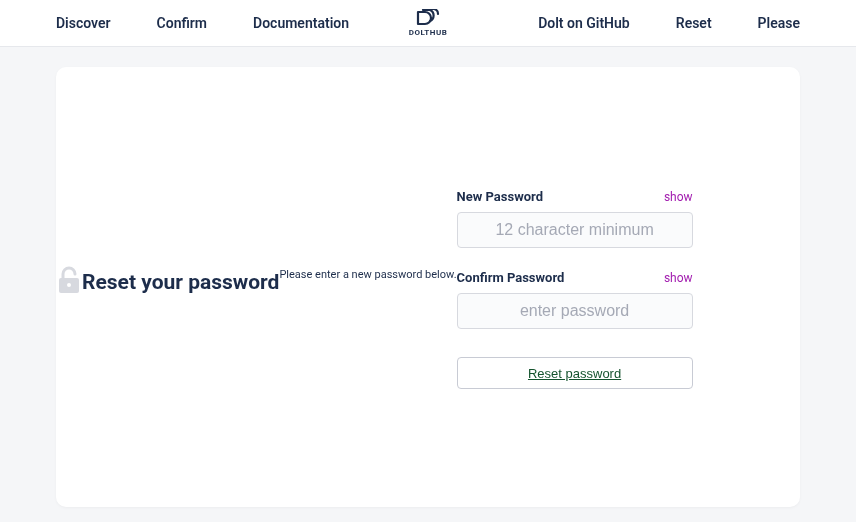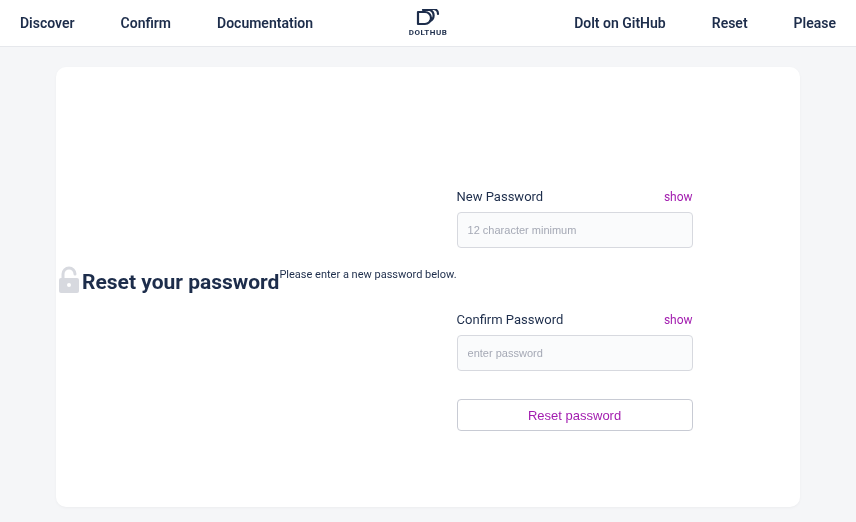--- a/index.html
+++ b/index.html
@@ -12,21 +12,21 @@
       overflow: hidden;
     }
     .header {
       background: #fff;
       border-bottom: 1px solid #e6e8ec;
       height: 47px;
       display: flex;
       align-items: center;
       justify-content: center;
       gap: 0;
-      padding: 0 20px;
+      padding: 0 56px;
     }
     .nav-group {
       display: flex;
       align-items: center;
       gap: 46px;
     }
     .nav-left { flex: 1; justify-content: flex-start; }
     .nav-right { flex: 1; justify-content: flex-end; }
     .nav-link {
       font-size: 14px;
@@ -84,51 +84,52 @@
       margin-bottom: 22px;
     }
     .label-row {
       display: flex;
       justify-content: space-between;
       align-items: baseline;
       margin-bottom: 8px;
     }
     .label {
       font-size: 13px;
-      font-weight: 400;
+      font-weight: 700;
       color: #1d2d4b;
-      margin-top: 42px;
     }
     .show-toggle {
       font-size: 12px;
       color: #a21caf;
       cursor: pointer;
     }
     .input {
       width: 100%;
       height: 36px;
       border: 1px solid #d7d9df;
       border-radius: 4px;
       padding: 4px 10px;
-      font-size: 11px;
+      font-size: 16px;
       color: #1d2d4b;
       background: #fafbfc;
+      text-align: center;
     }
     .input::placeholder { color: #a5a9b5; }
     .submit-btn {
       width: 100%;
       height: 32px;
       border: 1px solid #c8cbd4;
       background: #fff;
       border-radius: 4px;
       font-size: 13px;
       font-weight: 500;
-      color: #a21caf;
+      color: #14532d;
       cursor: pointer;
       margin-top: 6px;
+      text-decoration: underline;
     }
     .redirect-note {
       font-size: 12.5px;
       color: #1d2d4b;
       margin-top: 34px;
       text-align: center;
     }
   </style>
 </head>
 <body>

